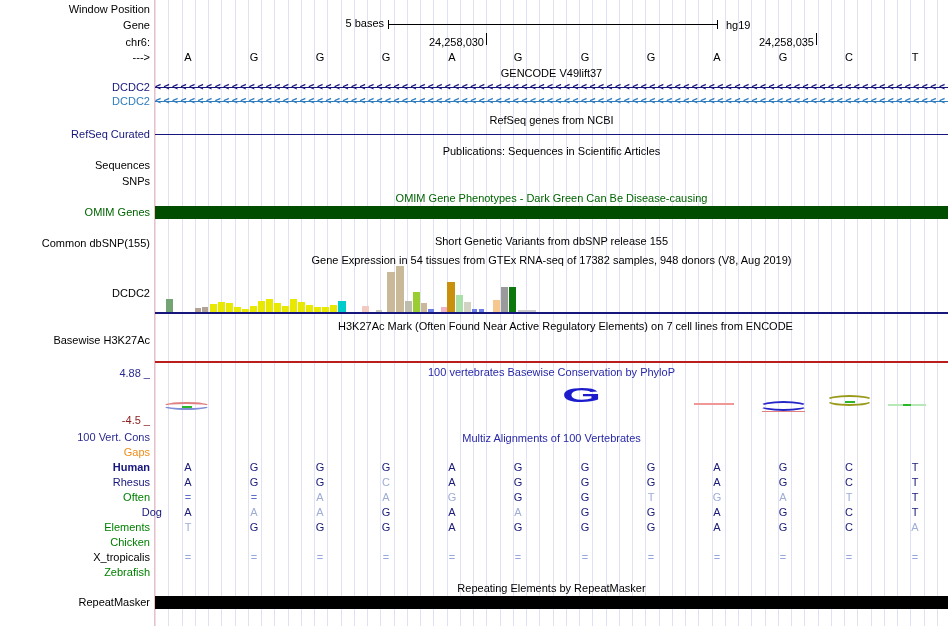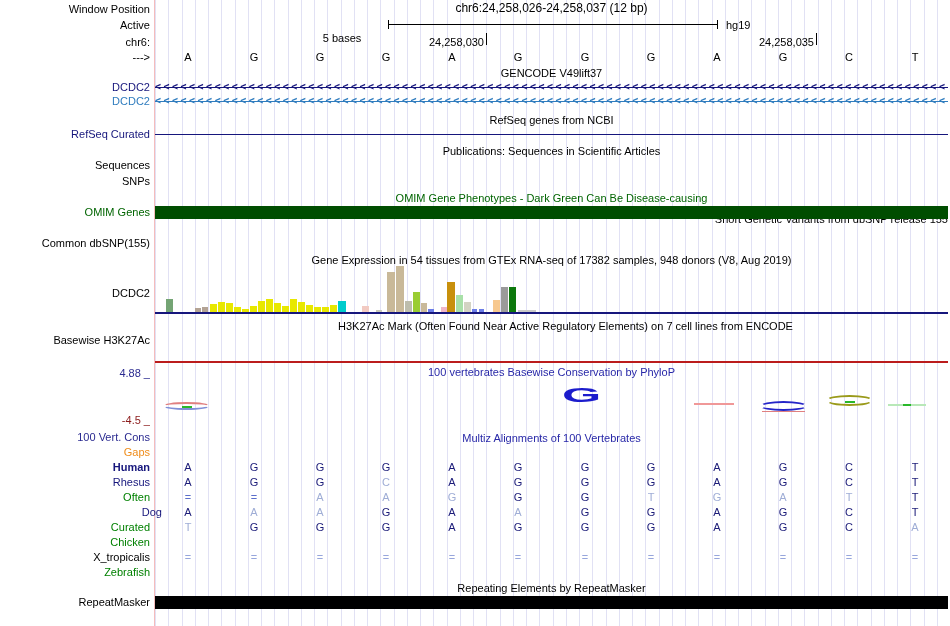--- a/index.html
+++ b/index.html
@@ -22,64 +22,63 @@
   .tick{position:absolute;width:1px;background:#000;}
 </style>
 </head>
 <body>
 
 <div id="stage">
   <div id="grid" class="abs" style="left: 155px; top: 0px; width: 793px; height: 626px; background: repeating-linear-gradient(to right, rgb(225, 225, 244) 0px, rgb(225, 225, 244) 1px, transparent 1px, transparent 13.25px);"></div>
   <div id="grid-edge" class="abs" style="left: 154px; top: 0px; width: 1px; height: 626px; background: rgb(245, 188, 188);"></div>
 
   <div id="header-line">
-    <span>chr6:24,258,026-24,258,037 (12 bp)</span>
   </div>
 
-  <div class="abs" style="left:300px;top:32px;width:84px;text-align:center;">5 bases</div>
+  <div class="abs" style="left:300px;top:17px;width:84px;text-align:right;">5 bases</div>
   <div id="scale-bar" class="scalebar" style="left: 388px; top: 20px; width: 328px; height: 9px; background: linear-gradient(rgb(0, 0, 0), rgb(0, 0, 0)) 0px 50% / 100% 1px no-repeat;"></div>
   <div class="abs" style="left:726px;top:19px;">hg19</div>
 
   <div class="abs" style="left:390px;top:36px;width:94px;text-align:right;">24,258,030</div>
   <div class="abs" style="left:720px;top:36px;width:94px;text-align:right;">24,258,035</div>
 
   <div id="left-labels">
       <div class="left-label" style="top: 2px; color: rgb(0, 0, 0);">Window Position</div>
-      <div class="left-label" style="top: 18px; color: rgb(0, 0, 0);">Active</div>
+      <div class="left-label" style="top: 18px; color: rgb(0, 0, 0);">Gene</div>
       <div class="left-label" style="top: 35px; color: rgb(0, 0, 0);">chr6:</div>
       <div class="left-label" style="top: 50px; color: rgb(0, 0, 0);">---&gt;</div>
       <div class="left-label" style="top: 80px; color: rgb(22, 22, 124);">DCDC2</div>
       <div class="left-label" style="top: 94px; color: rgb(47, 124, 190);">DCDC2</div>
       <div class="left-label" style="top: 127px; color: rgb(22, 22, 124);">RefSeq Curated</div>
       <div class="left-label" style="top: 158px; color: rgb(0, 0, 0);">Sequences</div>
       <div class="left-label" style="top: 174px; color: rgb(0, 0, 0);">SNPs</div>
       <div class="left-label" style="top: 205px; color: rgb(0, 100, 0);">OMIM Genes</div>
       <div class="left-label" style="top: 236px; color: rgb(0, 0, 0);">Common dbSNP(155)</div>
       <div class="left-label" style="top: 286px; color: rgb(0, 0, 0);">DCDC2</div>
       <div class="left-label" style="top: 333px; color: rgb(0, 0, 0);">Basewise H3K27Ac</div>
       <div class="left-label" style="top: 366px; color: rgb(42, 42, 144);">4.88 _</div>
       <div class="left-label" style="top: 386px; color: rgb(42, 42, 144); margin-top: 44px;">100 Vert. Cons</div>
       <div class="left-label" style="top: 413px; color: rgb(139, 26, 26);">-4.5 _</div>
       <div class="left-label" style="top: 445px; color: rgb(239, 140, 26);">Gaps</div>
       <div class="left-label" style="top: 460px; color: rgb(22, 22, 124); font-weight: bold;">Human</div>
       <div class="left-label" style="top: 475px; color: rgb(22, 22, 124);">Rhesus</div>
       <div class="left-label" style="top: 490px; color: rgb(0, 128, 0);">Often</div>
       <div class="left-label" style="top: 505px; color: rgb(22, 22, 124); padding-left: 12px;">Dog</div>
-      <div class="left-label" style="top: 520px; color: rgb(0, 128, 0);">Curated</div>
+      <div class="left-label" style="top: 520px; color: rgb(0, 128, 0);">Elements</div>
       <div class="left-label" style="top: 535px; color: rgb(0, 128, 0);">Chicken</div>
       <div class="left-label" style="top: 550px; color: rgb(0, 0, 0);">X_tropicalis</div>
       <div class="left-label" style="top: 565px; color: rgb(0, 128, 0);">Zebrafish</div>
       <div class="left-label" style="top: 595px; color: rgb(0, 0, 0);">RepeatMasker</div>
     </div>
   <div id="titles">
       <div class="center-title" style="top: 66px; color: rgb(0, 0, 0);">GENCODE V49lift37</div>
       <div class="center-title" style="top: 113px; color: rgb(0, 0, 0);">RefSeq genes from NCBI</div>
       <div class="center-title" style="top: 144px; color: rgb(0, 0, 0);">Publications: Sequences in Scientific Articles</div>
       <div class="center-title" style="top: 191px; color: rgb(0, 100, 0);">OMIM Gene Phenotypes - Dark Green Can Be Disease-causing</div>
-      <div class="center-title" style="top: 212px; color: rgb(0, 0, 0); text-align: right;">Short Genetic Variants from dbSNP release 155</div>
+      <div class="center-title" style="top: 234px; color: rgb(0, 0, 0);">Short Genetic Variants from dbSNP release 155</div>
       <div class="center-title" style="top: 253px; color: rgb(0, 0, 0);">Gene Expression in 54 tissues from GTEx RNA-seq of 17382 samples, 948 donors (V8, Aug 2019)</div>
       <div class="center-title" style="top: 319px; color: rgb(0, 0, 0); padding-left: 14px;">H3K27Ac Mark (Often Found Near Active Regulatory Elements) on 7 cell lines from ENCODE</div>
       <div class="center-title" style="top: 365px; color: rgb(40, 40, 168);">100 vertebrates Basewise Conservation by PhyloP</div>
       <div class="center-title" style="top: 431px; color: rgb(40, 40, 168);">Multiz Alignments of 100 Vertebrates</div>
       <div class="center-title" style="top: 581px; color: rgb(0, 0, 0);">Repeating Elements by RepeatMasker</div>
     </div>
   <div id="base-row">
       <div class="base-letter" style="left: 181px; top: 50px;">A</div>
       <div class="base-letter" style="left: 247px; top: 50px;">G</div>
       <div class="base-letter" style="left: 313px; top: 50px;">G</div>

